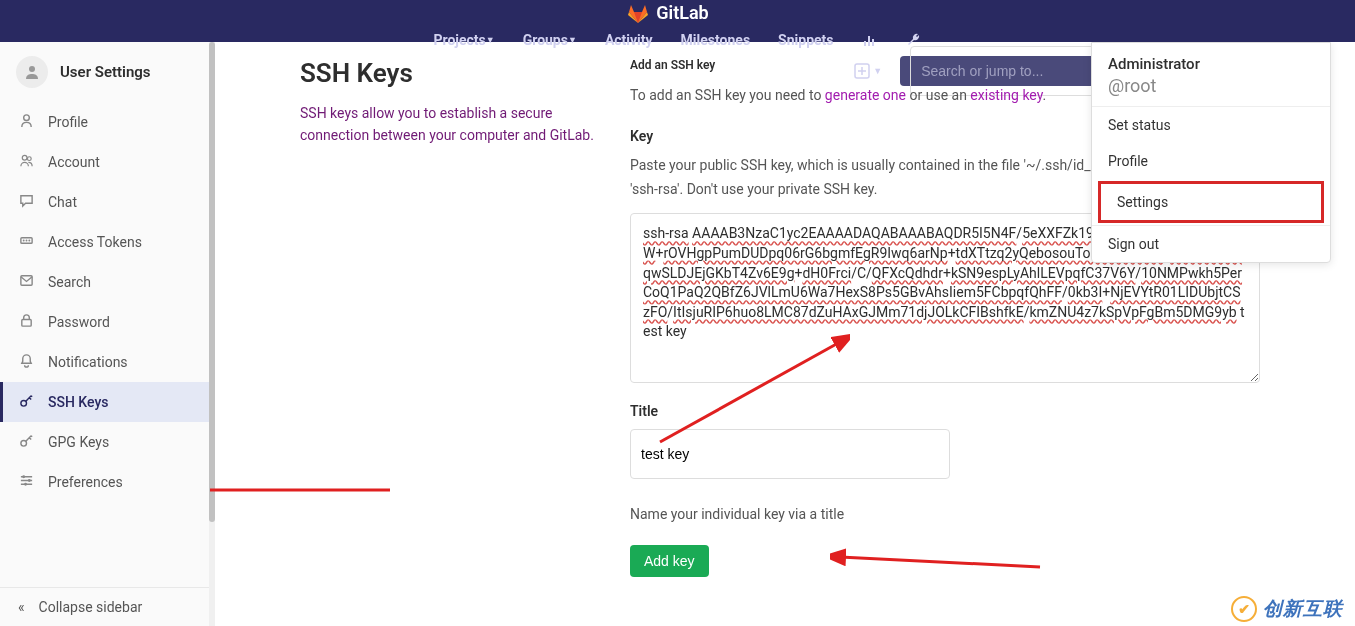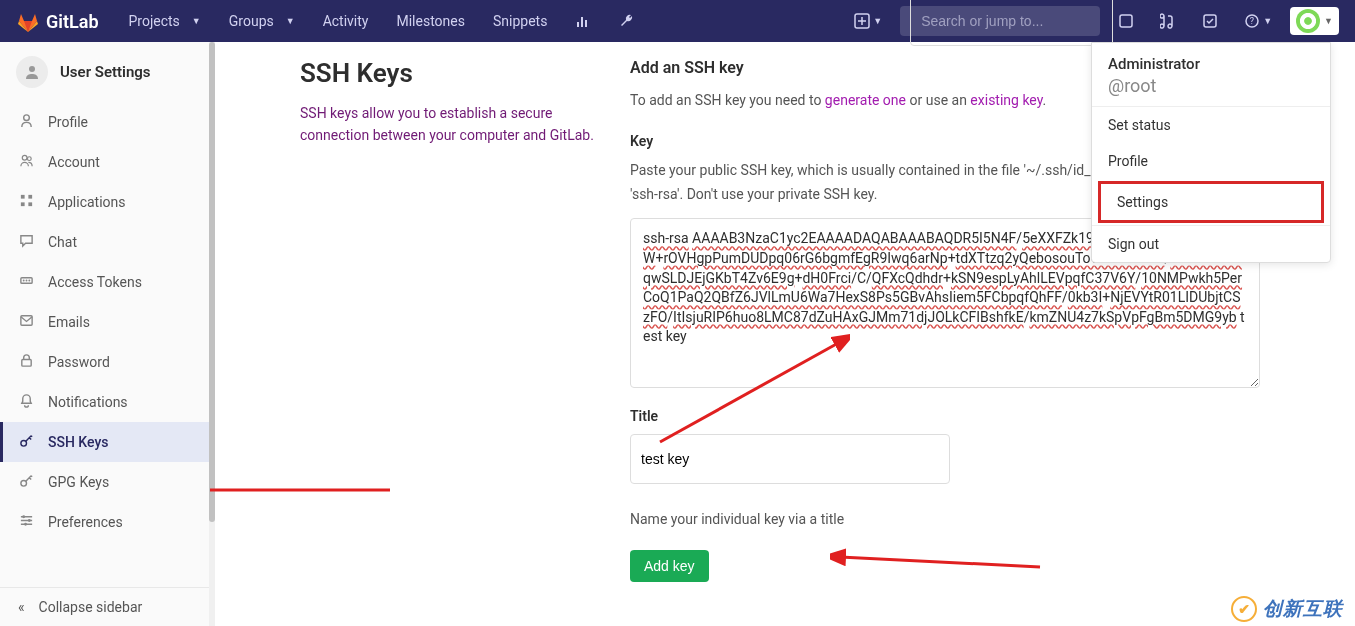--- a/index.html
+++ b/index.html
@@ -1,21 +1,21 @@
 <!DOCTYPE html>
 <html><head>
 <meta charset="utf-8">
 <style>
 * { margin: 0; padding: 0; box-sizing: border-box; }
 body { font-family: -apple-system, BlinkMacSystemFont, "Segoe UI", Roboto, sans-serif; font-size: 14px; color: #2e2e2e; background: #fff; }
-.header { background: #292961; height: 42px; display: flex; align-items: center; padding: 0 16px; color: #fff; }
+.header { background: #292961; height: 42px; display: flex; align-items: center; padding: 0 16px; color: #fff; flex-direction: column; }
 .logo { display: flex; align-items: center; gap: 6px; font-weight: 600; font-size: 18px; margin-right: 20px; }
 .logo-icon { width: 24px; height: 24px; }
 .nav { display: flex; gap: 8px; }
-.nav-item { color: #d1d1f0; padding: 8px 10px; cursor: pointer; display: flex; align-items: center; gap: 12px; font-size: 14px; }
+.nav-item { color: #d1d1f0; padding: 8px 10px; cursor: pointer; display: flex; align-items: center; gap: 0; font-size: 14px; font-weight: bold; }
 .caret-down { font-size: 9px; }
 .header-right { margin-left: auto; display: flex; align-items: center; gap: 10px; }
 .header-icon-btn { color: #d1d1f0; padding: 6px 8px; cursor: pointer; display: flex; align-items: center; }
 .header-icon-btn svg { width: 16px; height: 16px; }
 .search-box { background: #4a4a7a; border-radius: 4px; width: 200px; height: 30px; display: flex; align-items: center; padding: 0 10px; color: #bababf; }
 .search-box input { background: transparent; border: none; outline: none; color: #d1d1f0; flex: 1; font-size: 14px; }
 .search-box input::placeholder { color: #a0a0c0; }
 .avatar-btn { background: #fff; border-radius: 4px; padding: 2px 6px; display: flex; align-items: center; gap: 4px; cursor: pointer; }
 .avatar-img { width: 24px; height: 24px; border-radius: 50%; background: radial-gradient(circle, #7ed957 20%, #fff 25%, #fff 45%, #7ed957 50%); }
 .layout { display: flex; height: calc(100vh - 42px); }
@@ -31,21 +31,21 @@
 .scrollbar-track { position: absolute; right: -6px; top: 0; width: 6px; height: 100%; background: #f0f0f0;}
 .scrollbar-thumb { width: 6px; height: 480px; background: #c1c1c1; border-radius: 3px;}
 .content { flex: 1; padding: 16px 32px 40px 90px; overflow-y: auto; position: relative; }
 .breadcrumb { color: #707070; font-size: 14px; padding: 8px 0 16px; border-bottom: 1px solid #eee; margin-bottom: 26px; }
 .breadcrumb .sep { margin: 0 6px; color: #aaa; }
 .breadcrumb .current { color: #2e2e2e; font-weight: 600; }
 .two-col { display: flex; gap: 30px; }
 .left-col { width: 300px; flex-shrink: 0; }
 .right-col { flex: 1; max-width: 630px; }
 h1 { font-size: 26px; font-weight: 600; margin-bottom: 14px; }
-h2 { font-size: 16px; font-weight: 600; margin-bottom: 12px; }
+h2 { font-size: 12px; font-weight: 600; margin-bottom: 12px; }
 .desc { color: #701a75; line-height: 1.6; font-size: 14px; }
 .section { margin-bottom: 20px; }
 .label { font-weight: 600; margin-bottom: 10px; display: block; }
 .hint { color: #555; line-height: 1.7; margin-bottom: 12px; }
 a.link { color: #a21caf; text-decoration: none; }
 input[type=text] { width: 320px; border: 1px solid #ddd; border-radius: 4px; padding: 16px 10px; font-size: 14px; }
 .btn-primary { background: #1aaa55; color: #fff; border: none; border-radius: 4px; padding: 8px 14px; font-size: 14px; font-weight: 500; cursor: pointer; margin-top: 6px;}
 .dropdown { position: absolute; right: 24px; top: 0px; width: 240px; background: #fff; border: 1px solid #ddd; border-radius: 0 0 4px 4px; box-shadow: 0 2px 8px rgba(0,0,0,.1); z-index: 100; }
 .dropdown-header { padding: 12px 16px 10px; }
 .dropdown-header .name { font-weight: 500; font-size: 15px; }
@@ -167,48 +167,39 @@
         <li class="sidebar-item">
           <span class="icon"><svg width="15" height="15" viewBox="0 0 16 16">
               <circle cx="6" cy="5" r="2.5" fill="none" stroke="currentColor" stroke-width="1.3"></circle>
               <circle cx="11" cy="6" r="2" fill="none" stroke="currentColor" stroke-width="1.3"></circle>
               <path d="M2 14c0-2.5 2-4 4-4s4 1.5 4 4M10 10c2 0 4 1 4 4" fill="none" stroke="currentColor" stroke-width="1.3"></path>
             </svg></span>
           <span>Account</span>
         </li>
         <li class="sidebar-item">
           <span class="icon"><svg width="15" height="15" viewBox="0 0 16 16">
-              <rect x="2" y="2" width="4" height="4" fill="currentColor"></rect>
-              <rect x="10" y="2" width="4" height="4" fill="currentColor"></rect>
-              <rect x="2" y="10" width="4" height="4" fill="currentColor"></rect>
-              <rect x="10" y="10" width="4" height="4" fill="currentColor"></rect>
-            </svg></span>
-          <span>Applications</span>
-        </li>
-        <li class="sidebar-item">
-          <span class="icon"><svg width="15" height="15" viewBox="0 0 16 16">
               <path d="M2 3h12v8H7l-3 3v-3H2z" fill="none" stroke="currentColor" stroke-width="1.5"></path>
             </svg></span>
           <span>Chat</span>
         </li>
         <li class="sidebar-item">
           <span class="icon"><svg width="15" height="15" viewBox="0 0 16 16">
               <rect x="2" y="5" width="12" height="6" rx="1" fill="none" stroke="currentColor" stroke-width="1.5"></rect>
               <circle cx="5" cy="8" r="1" fill="currentColor"></circle>
               <circle cx="8" cy="8" r="1" fill="currentColor"></circle>
               <circle cx="11" cy="8" r="1" fill="currentColor"></circle>
             </svg></span>
           <span>Access Tokens</span>
         </li>
         <li class="sidebar-item">
           <span class="icon"><svg width="15" height="15" viewBox="0 0 16 16">
               <rect x="2" y="3" width="12" height="10" rx="1" fill="none" stroke="currentColor" stroke-width="1.5"></rect>
               <path d="M2 4l6 5 6-5" fill="none" stroke="currentColor" stroke-width="1.5"></path>
             </svg></span>
-          <span>Emails</span>
+          <span>Search</span>
         </li>
         <li class="sidebar-item">
           <span class="icon"><svg width="15" height="15" viewBox="0 0 16 16">
               <rect x="3" y="7" width="10" height="7" rx="1" fill="none" stroke="currentColor" stroke-width="1.5"></rect>
               <path d="M5 7V5a3 3 0 016 0v2" fill="none" stroke="currentColor" stroke-width="1.5"></path>
             </svg></span>
           <span>Password</span>
         </li>
         <li class="sidebar-item">
           <span class="icon"><svg width="15" height="15" viewBox="0 0 16 16">

